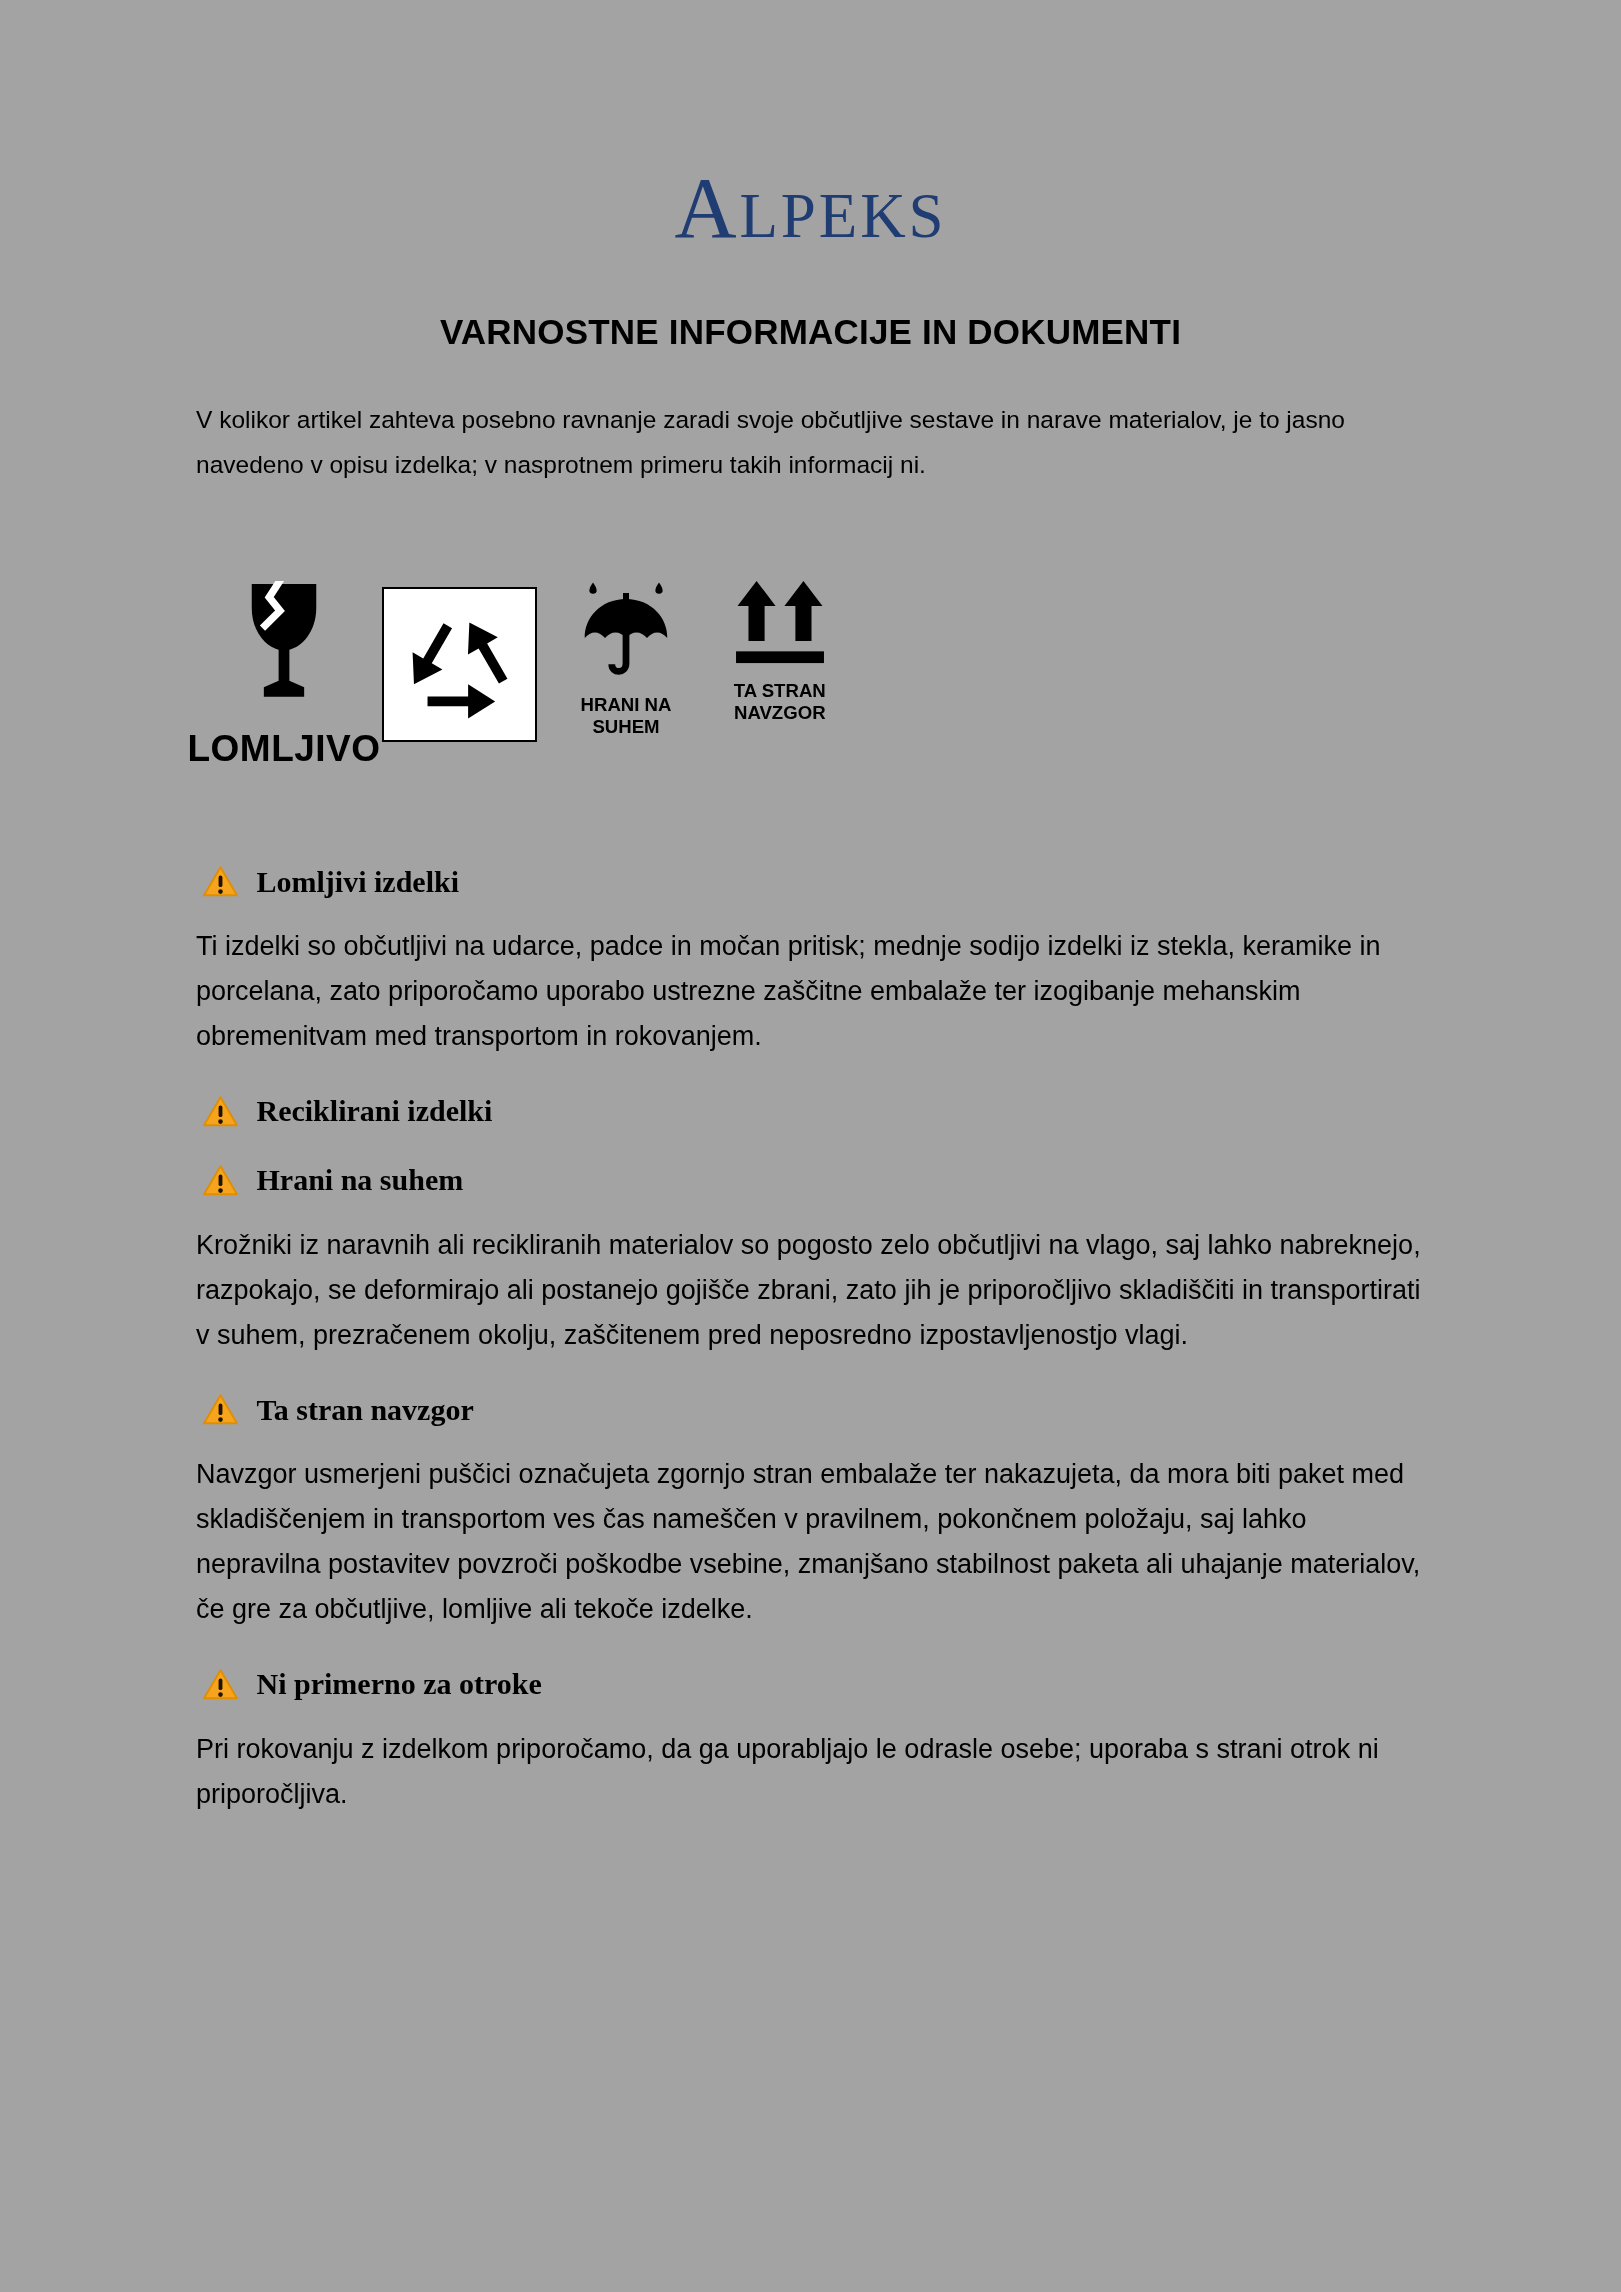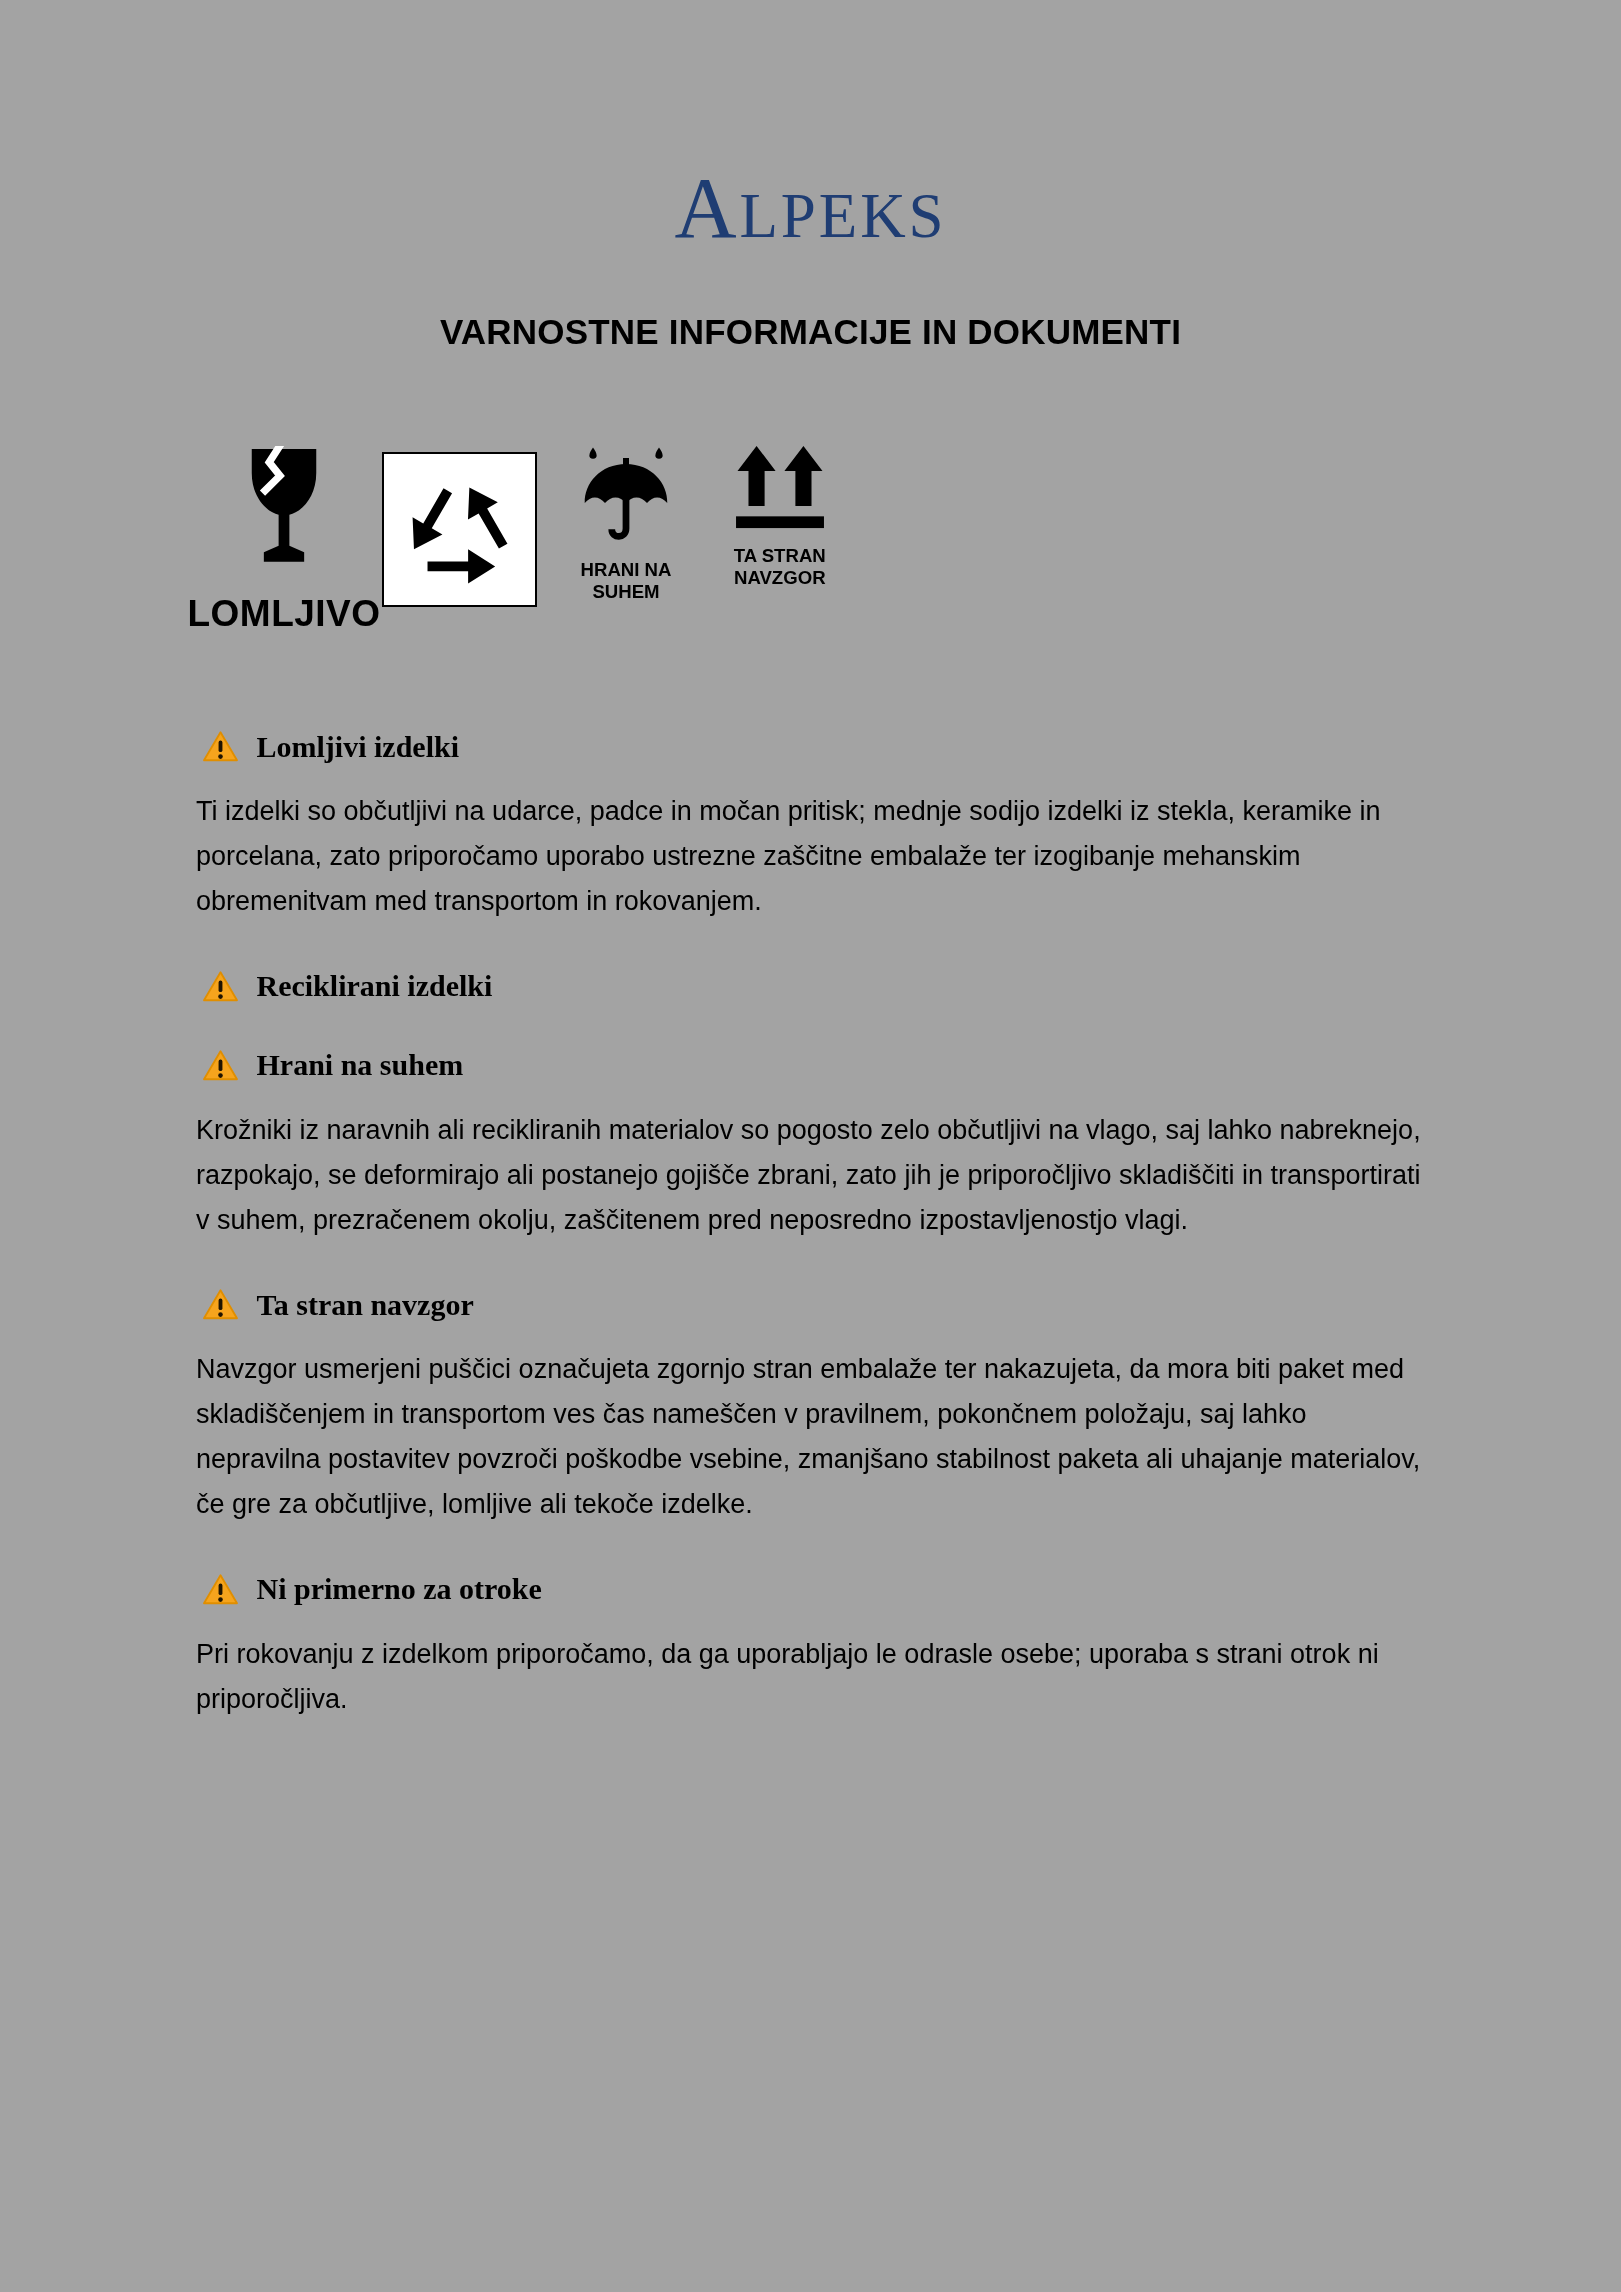--- a/index.html
+++ b/index.html
@@ -71,21 +71,21 @@
   .sym-label.small { font-size: 18.6px; margin-top: 13.7px; max-width: 110px; }
 
   .recycle-box {
     width: 155px; height: 155px;
     border: 2.9px solid #000;
     display: flex; align-items: center; justify-content: center;
     background: #fff;
   }
 
   
-  .sec { margin-top: 45px; }
+  .sec { margin-top: 35px; }
   .sec.first { margin-top: 94px; }
   .sec-head {
     display: flex;
     align-items: center;
     font-family: "Liberation Serif", serif;
     font-size: 30px;
     font-weight: bold;
     color: #000;
     padding-left: 5.9px;
   }
@@ -104,20 +104,21 @@
 <body>
 
 <div class="page">
 
   <header class="logo">
     <span class="cap">A</span><span class="rest">LPEKS</span>
   </header>
 
   <h1 class="title">VARNOSTNE INFORMACIJE IN DOKUMENTI</h1>
 
+  <p class="intro">V kolikor artikel zahteva posebno ravnanje zaradi svoje občutljive sestave in narave materialov, je to jasno navedeno v opisu izdelka; v nasprotnem primeru takih informacij ni.</p>
 
   <div class="symbols">
 
     <div class="symbol fragile">
       <span>
         <svg viewBox="0 0 64 92" width="86" height="124" aria-hidden="true">
           <path d="M8 2 H56 V20 C56 38 45 49 36 51 V74 L47 79 V86 H17 V79 L28 74 V51 C19 49 8 38 8 20 Z" fill="#000"></path>
           <path d="M30 -2 L21 12 L29 22 L16 35" stroke="#fff" stroke-width="5.5" fill="none"></path>
         </svg>
       </span>

